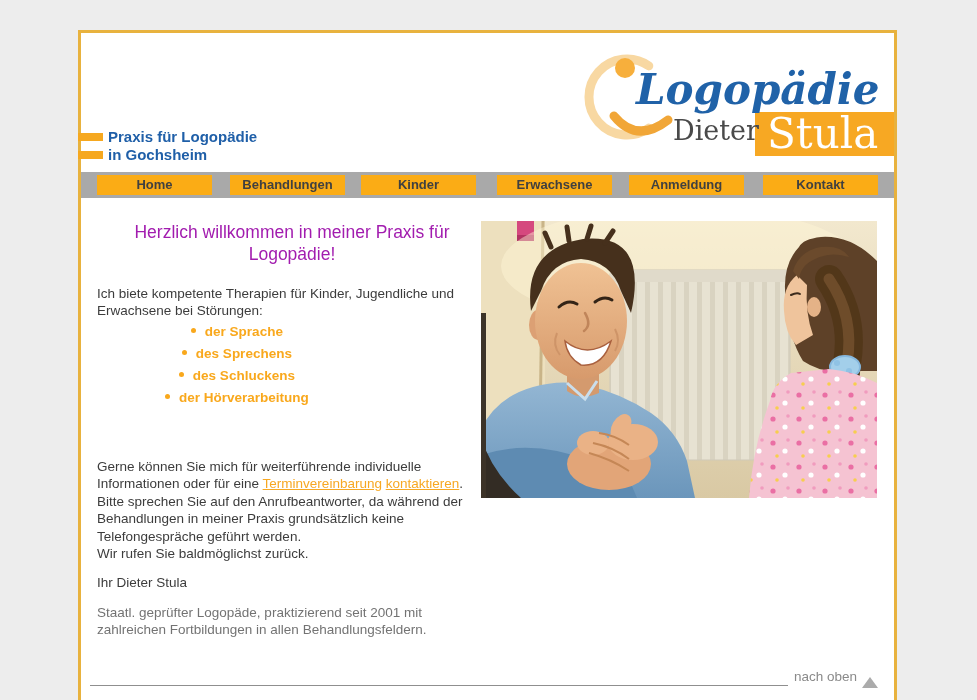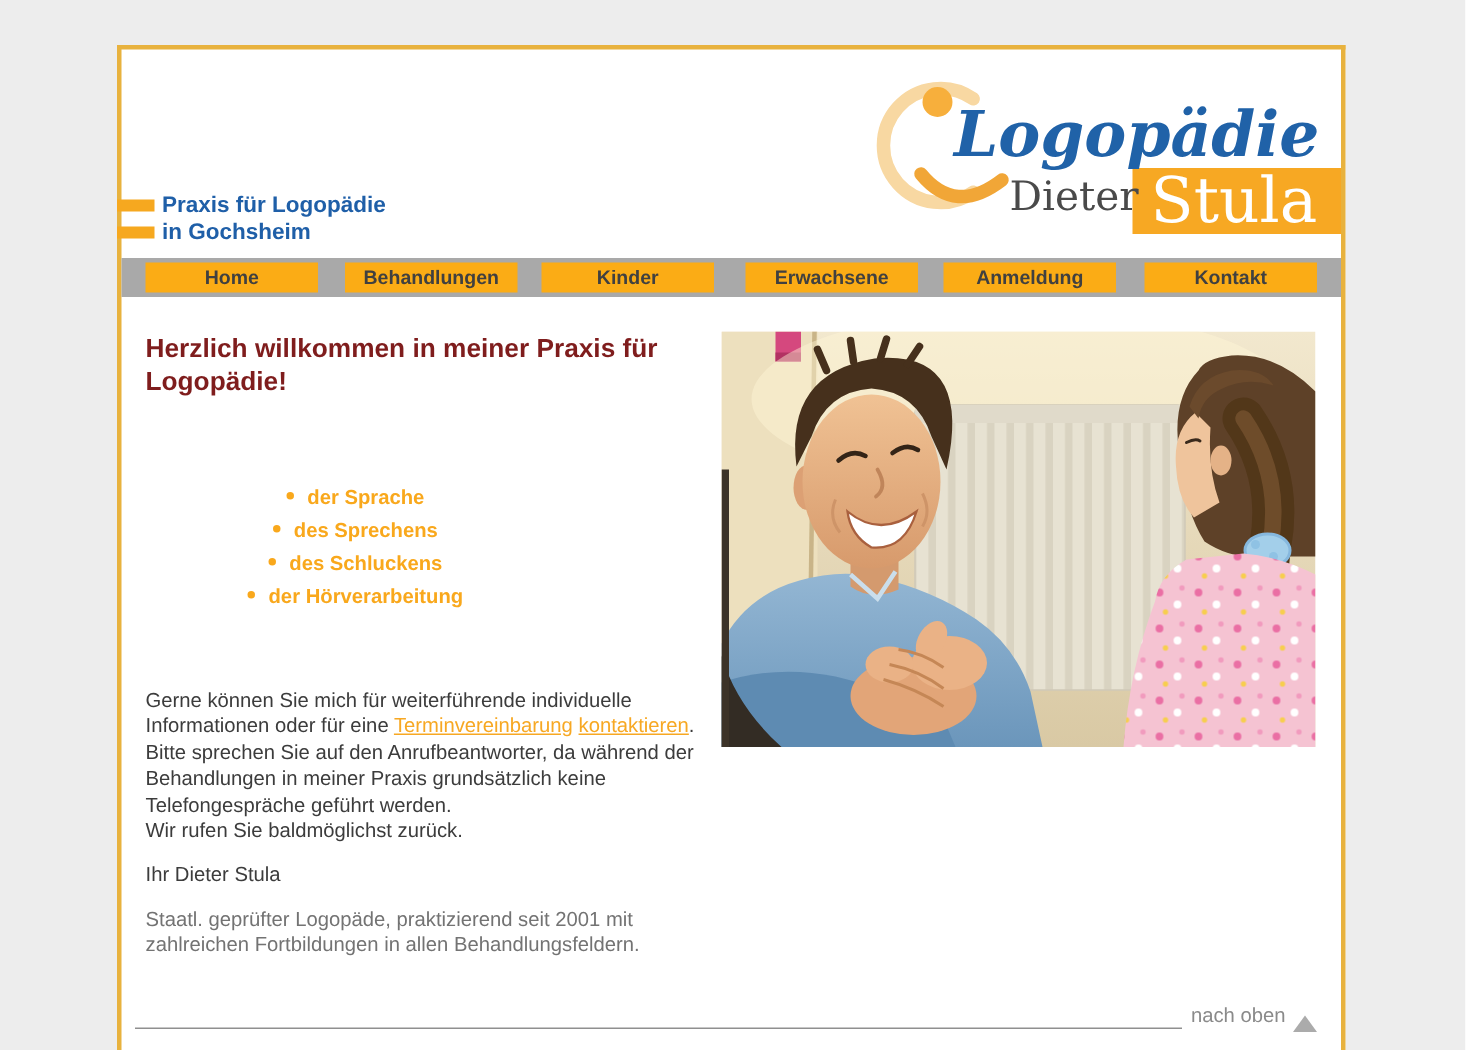--- a/index.html
+++ b/index.html
@@ -21,22 +21,22 @@
 
   
   .nav-bar{position:absolute;left:0;top:139px;width:813px;height:26px;background:#A9A9A9;}
   .nav-btn{position:absolute;top:3px;width:115px;height:20px;background:#FBAC15;color:#404040;
            font-size:13px;font-weight:bold;text-align:center;line-height:20px;
            text-decoration:none;display:block;cursor:pointer;}
   .nav-btn.n0{left:16px;} .nav-btn.n1{left:149px;} .nav-btn.n2{left:280px;}
   .nav-btn.n3{left:416px;} .nav-btn.n4{left:548px;} .nav-btn.n5{left:682px;}
 
   
-  .page-title{position:absolute;left:16px;top:189px;width:390px;color:#7f1d1d;
-              font-size:17.5px;font-weight:bold;line-height:21.5px;}
+  .page-title{position:absolute;left:16px;top:189px;width:390px;color:#a21caf;
+              font-size:17.5px;font-weight:normal;line-height:21.5px;text-align:center;}
   .page-title span{display:block;}
   .intro{position:absolute;left:16px;top:238px;width:382px;color:#3C3C3C;
          font-size:13.5px;line-height:17.5px;}
   .t-list{position:absolute;left:84px;top:288px;margin:0;padding:0;list-style:none;}
   .t-list li{height:22px;line-height:22px;color:#F9A81C;font-size:13.5px;font-weight:bold;text-align:center;}
   .t-list .dot{display:inline-block;width:5px;height:5px;border-radius:50%;
                background:#F9A81C;margin-right:9px;vertical-align:3px;}
   .photo{position:absolute;left:400px;top:188px;width:396px;height:277px;}
   .contact-p{position:absolute;left:16px;top:411px;width:386px;color:#3C3C3C;
              font-size:13.5px;line-height:17.5px;}
@@ -87,20 +87,21 @@
         <a class="nav-btn n3">Erwachsene</a>
         <a class="nav-btn n4">Anmeldung</a>
         <a class="nav-btn n5">Kontakt</a>
       </div>
 
       <div class="page-title">
         <span>Herzlich willkommen in meiner Praxis für</span>
         <span>Logopädie!</span>
       </div>
 
+      <p class="intro">Ich biete kompetente Therapien für Kinder, Jugendliche und Erwachsene bei Störungen:</p>
 
       <ul class="t-list">
         <li><span class="dot"></span><span>der Sprache</span></li>
         <li><span class="dot"></span><span>des Sprechens</span></li>
         <li><span class="dot"></span><span>des Schluckens</span></li>
         <li><span class="dot"></span><span>der Hörverarbeitung</span></li>
       </ul>
 
       <svg class="photo" viewBox="0 0 396 277">
         <defs>

